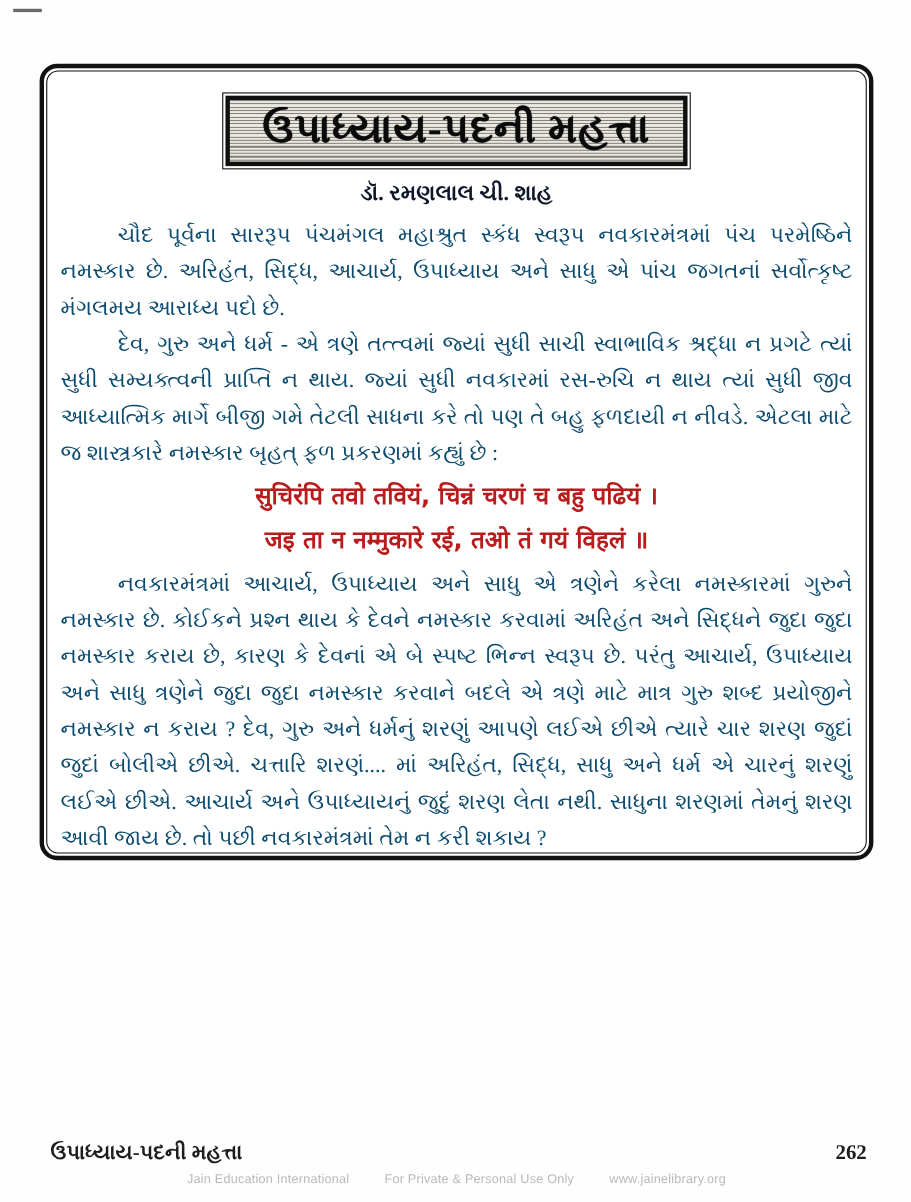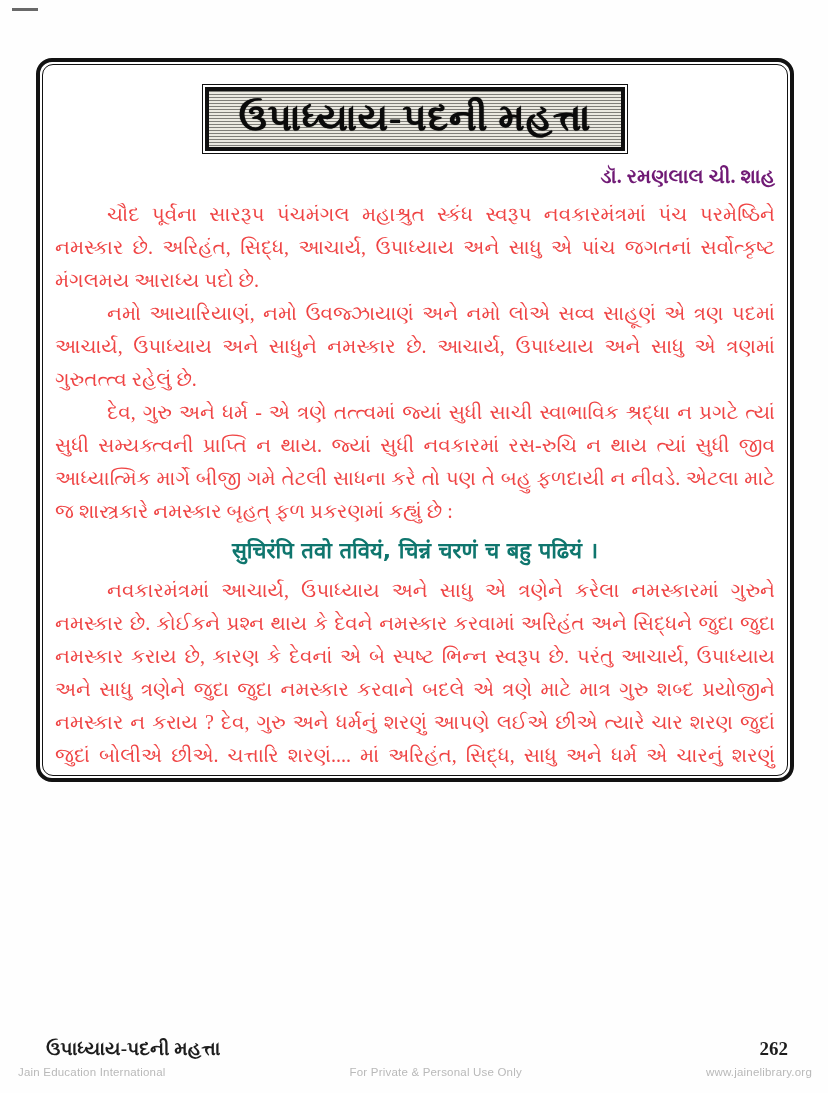--- a/index.html
+++ b/index.html
@@ -51,90 +51,91 @@
   .title-text {
     font-size: 37px;
     font-weight: 700;
     letter-spacing: 1px;
     color: #0a0a0a;
     text-shadow: 0 0 1px #0a0a0a;
     white-space: nowrap;
   }
 
   .author {
-    text-align: right;
+    text-align: center;
     font-size: 20px;
     font-weight: 700;
     margin: 2px 0 10px 0;
-    color: #701a75;
+    color: #0f172a;
   }
 
   .body-para {
     margin: 0;
     font-size: 20px;
     line-height: 33px;
     text-align: justify;
     text-indent: 52px;
-    color: #ef4444;
+    color: #0c4a6e;
   }
 
   .verse {
     text-align: center;
     font-weight: 700;
     font-size: 22px;
     line-height: 40px;
     margin: 3px 0 3px 0;
-    color: #0f766e;
+    color: #b91c1c;
     font-family: "DejaVu Sans", sans-serif;
   }
 
   .running-footer {
     position: absolute;
     left: 46px; right: 40px; top: 1038px;
     display: flex;
     justify-content: space-between;
     align-items: baseline;
     font-size: 19px;
     font-weight: 700;
     color: #1d1d1d;
   }
 
   .imprint {
     position: absolute;
     left: 18px; right: 16px; top: 1066px;
     display: flex;
-    justify-content: space-between;
+    justify-content: center;
     font-family: "Liberation Sans", "DejaVu Sans", sans-serif;
     font-size: 11.5px;
     color: #b9b9b9;
     letter-spacing: .2px;
+    gap: 32px;
   }
 </style>
 </head>
 <body>
 
 <div class="scan-page">
 
   <div class="speck"></div>
 
   <div class="page-border">
     <div class="inner-border">
 
       <div class="title-box">
         <span class="title-text">ઉપાધ્યાય-પદની મહત્તા</span>
       </div>
 
       <div class="author">ડૉ. રમણલાલ ચી. શાહ</div>
 
       <p class="body-para">ચૌદ પૂર્વના સારરૂપ પંચમંગલ મહાશ્રુત સ્કંધ સ્વરૂપ નવકારમંત્રમાં પંચ પરમેષ્ઠિને નમસ્કાર છે. અરિહંત, સિદ્ધ, આચાર્ય, ઉપાધ્યાય અને સાધુ એ પાંચ જગતનાં સર્વોત્કૃષ્ટ મંગલમય આરાધ્ય પદો છે.</p>
-      <p class="body-para">નમો આયારિયાણં, નમો ઉવજ્ઝાયાણં અને નમો લોએ સવ્વ સાહૂણં એ ત્રણ પદમાં આચાર્ય, ઉપાધ્યાય અને સાધુને નમસ્કાર છે. આચાર્ય, ઉપાધ્યાય અને સાધુ એ ત્રણમાં ગુરુતત્ત્વ રહેલું છે.</p>
       <p class="body-para">દેવ, ગુરુ અને ધર્મ - એ ત્રણે તત્ત્વમાં જ્યાં સુધી સાચી સ્વાભાવિક શ્રદ્ધા ન પ્રગટે ત્યાં સુધી સમ્યક્ત્વની પ્રાપ્તિ ન થાય. જ્યાં સુધી નવકારમાં રસ-રુચિ ન થાય ત્યાં સુધી જીવ આધ્યાત્મિક માર્ગે બીજી ગમે તેટલી સાધના કરે તો પણ તે બહુ ફળદાયી ન નીવડે. એટલા માટે જ શાસ્ત્રકારે નમસ્કાર બૃહત્ ફળ પ્રકરણમાં કહ્યું છે :</p>
 
       <div class="verse">
         <div>सुचिरंपि तवो तवियं, चिन्नं चरणं च बहु पढियं ।</div>
+        <div>जइ ता न नम्मुकारे रई, तओ तं गयं विहलं ॥</div>
       </div>
 
       <p class="body-para">નવકારમંત્રમાં આચાર્ય, ઉપાધ્યાય અને સાધુ એ ત્રણેને કરેલા નમસ્કારમાં ગુરુને નમસ્કાર છે. કોઈકને પ્રશ્ન થાય કે દેવને નમસ્કાર કરવામાં અરિહંત અને સિદ્ધને જુદા જુદા નમસ્કાર કરાય છે, કારણ કે દેવનાં એ બે સ્પષ્ટ ભિન્ન સ્વરૂપ છે. પરંતુ આચાર્ય, ઉપાધ્યાય અને સાધુ ત્રણેને જુદા જુદા નમસ્કાર કરવાને બદલે એ ત્રણે માટે માત્ર ગુરુ શબ્દ પ્રયોજીને નમસ્કાર ન કરાય ? દેવ, ગુરુ અને ધર્મનું શરણું આપણે લઈએ છીએ ત્યારે ચાર શરણ જુદાં જુદાં બોલીએ છીએ. ચત્તારિ શરણં.... માં અરિહંત, સિદ્ધ, સાધુ અને ધર્મ એ ચારનું શરણું લઈએ છીએ. આચાર્ય અને ઉપાધ્યાયનું જુદું શરણ લેતા નથી. સાધુના શરણમાં તેમનું શરણ આવી જાય છે. તો પછી નવકારમંત્રમાં તેમ ન કરી શકાય ?</p>
 
     </div>
   </div>
 
   <div class="running-footer">
     <span>ઉપાધ્યાય-પદની મહત્તા</span>
     <span>262</span>

